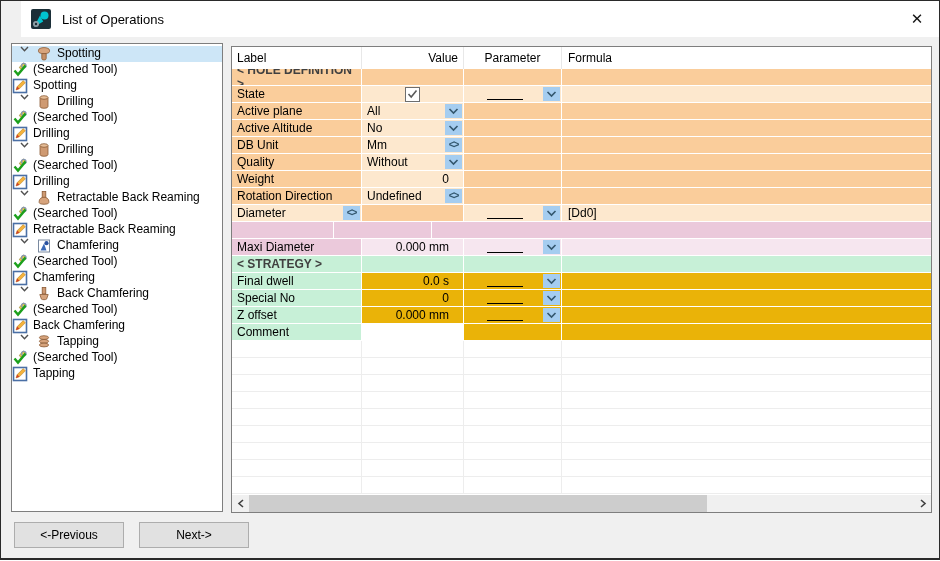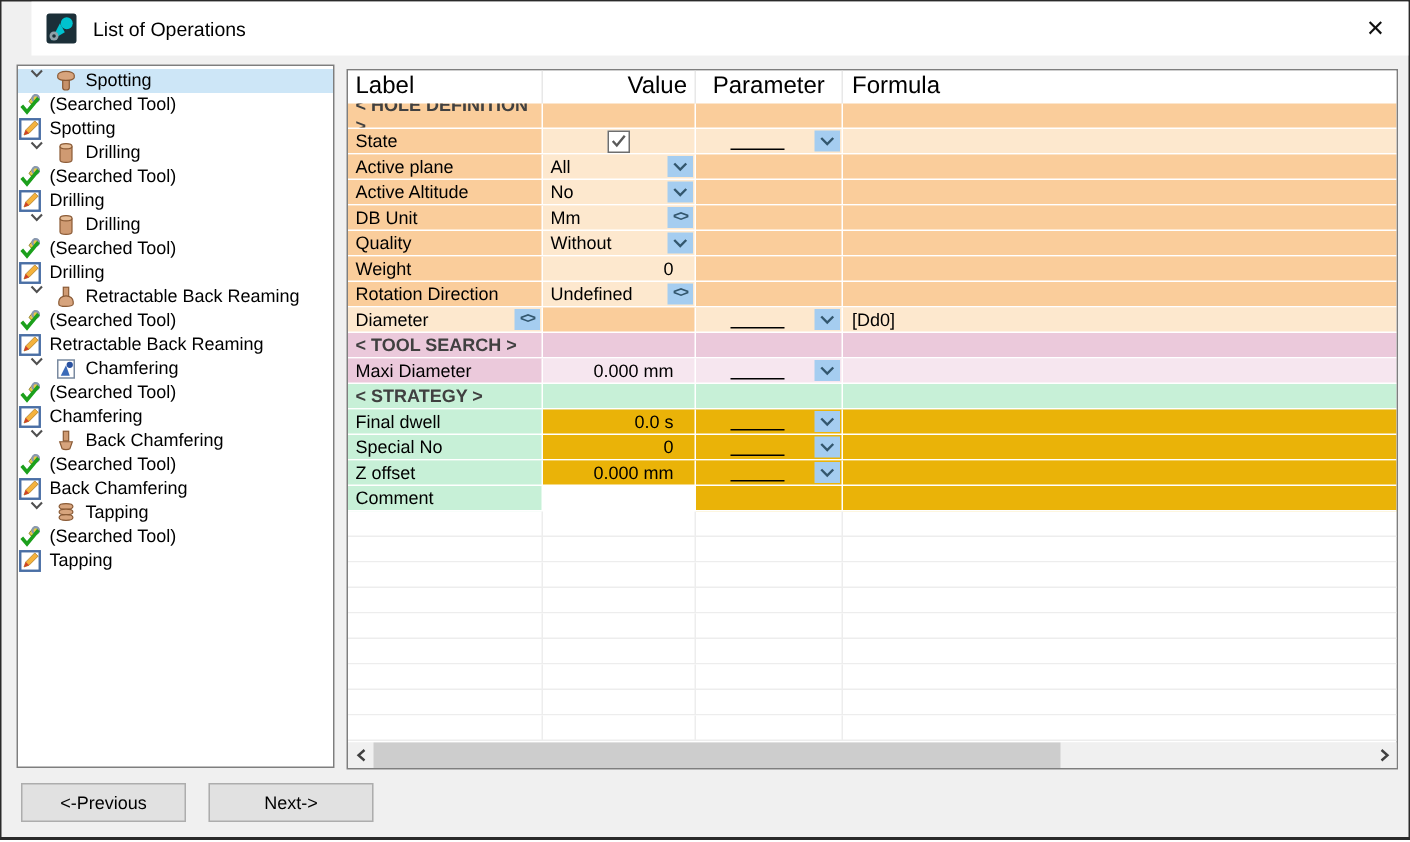--- a/index.html
+++ b/index.html
@@ -16,21 +16,21 @@
   .tree-row.parent{padding-left:7px;}
   .tree-row.child{}
   .tree-row.selected{background:#cde6f7;}
   .tw-chev{width:11px;display:flex;justify-content:center;margin-right:6px;}
   .t-icon{width:16px;height:16px;margin-right:5px;flex:0 0 16px;display:flex;align-items:center;justify-content:center;}
   .tree-label{font-size:12px;}
   
   .grid-panel{position:absolute;left:230px;top:45px;width:701px;height:467px;background:#fff;border:1px solid #7e7e7e;box-sizing:border-box;overflow:hidden;}
   .grid-header{display:flex;height:22px;align-items:stretch;background:#fff;}
   .col-label{width:130px;}.col-value{width:102px;}.col-param{width:98px;}.col-formula{flex:1;}
-  .gh{box-sizing:border-box;display:flex;align-items:center;border-right:1px solid #e8e8e8;font-size:16px;}
+  .gh{box-sizing:border-box;display:flex;align-items:center;border-right:1px solid #e8e8e8;font-size:12px;}
   .gh.col-formula{border-right:none;padding-left:6px;}
   .gh.col-label{padding-left:5px;}
   .gh.col-value{justify-content:flex-end;padding-right:5px;}
   .gh.col-param{justify-content:center;}
   .grid-row{display:flex;height:17px;}
   .gc{box-sizing:border-box;position:relative;display:flex;align-items:center;border-right:1px solid #fff;border-bottom:1px solid #fff;overflow:hidden;font-size:12px;}
   .gc.col-formula{border-right:none;}
   .gc-label{padding-left:5px;}
   .section .gc-label{font-weight:bold;color:#404040;}
   .bg-hole-dark{background:#facd9b;}   .bg-hole-light{background:#fde8ce;}
@@ -449,21 +449,20 @@
               <svg width="11" height="7" viewBox="0 0 11 7">
                 <polyline points="1.5,1 5.5,5 9.5,1" fill="none" stroke="#33576e" stroke-width="1.6"></polyline>
               </svg>
             </span>
           </div>
           <div class="gc col-formula bg-hole-light">
             <span class="formula-text">[Dd0]</span>
           </div>
         </div>
         <div class="grid-row section">
-          <div class="gc gc-label col-label bg-tool-dark">&lt; TOOL SEARCH &gt;</div>
           <div class="gc col-value bg-tool-dark"></div>
           <div class="gc col-param bg-tool-dark"></div>
           <div class="gc col-formula bg-tool-dark"></div>
         </div>
         <div class="grid-row">
           <div class="gc gc-label col-label bg-tool-dark">
             <span>Maxi Diameter</span>
           </div>
           <div class="gc col-value bg-tool-light">
             <span class="vtext-right">0.000 mm</span>

